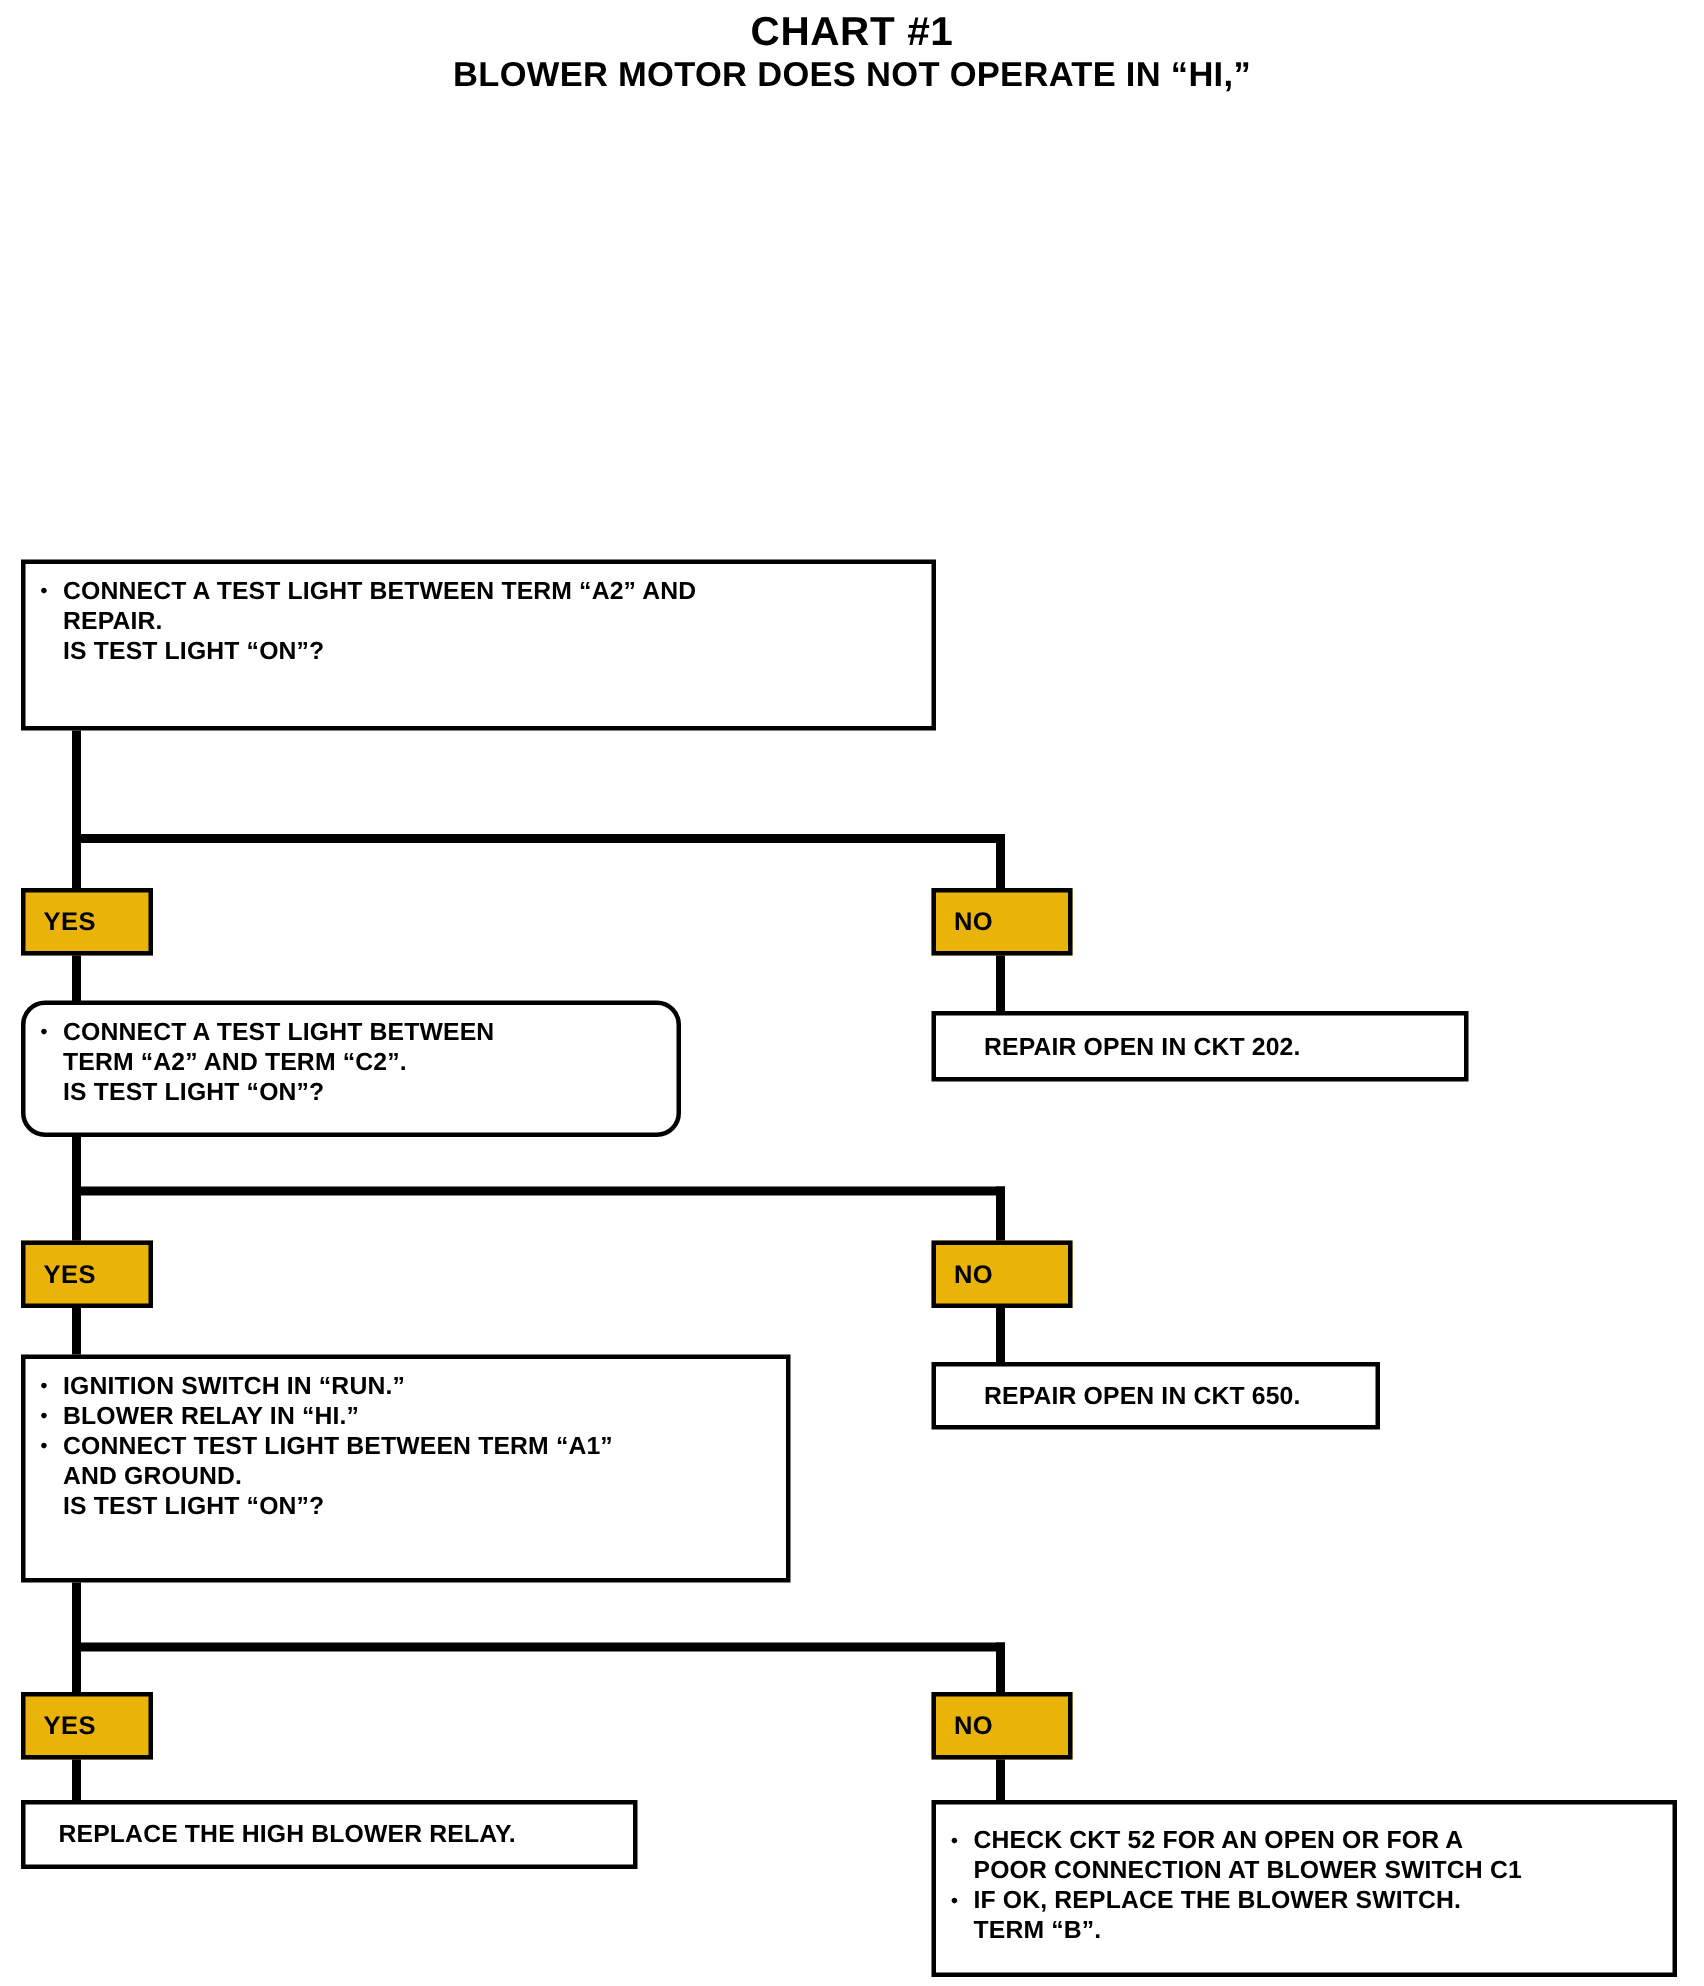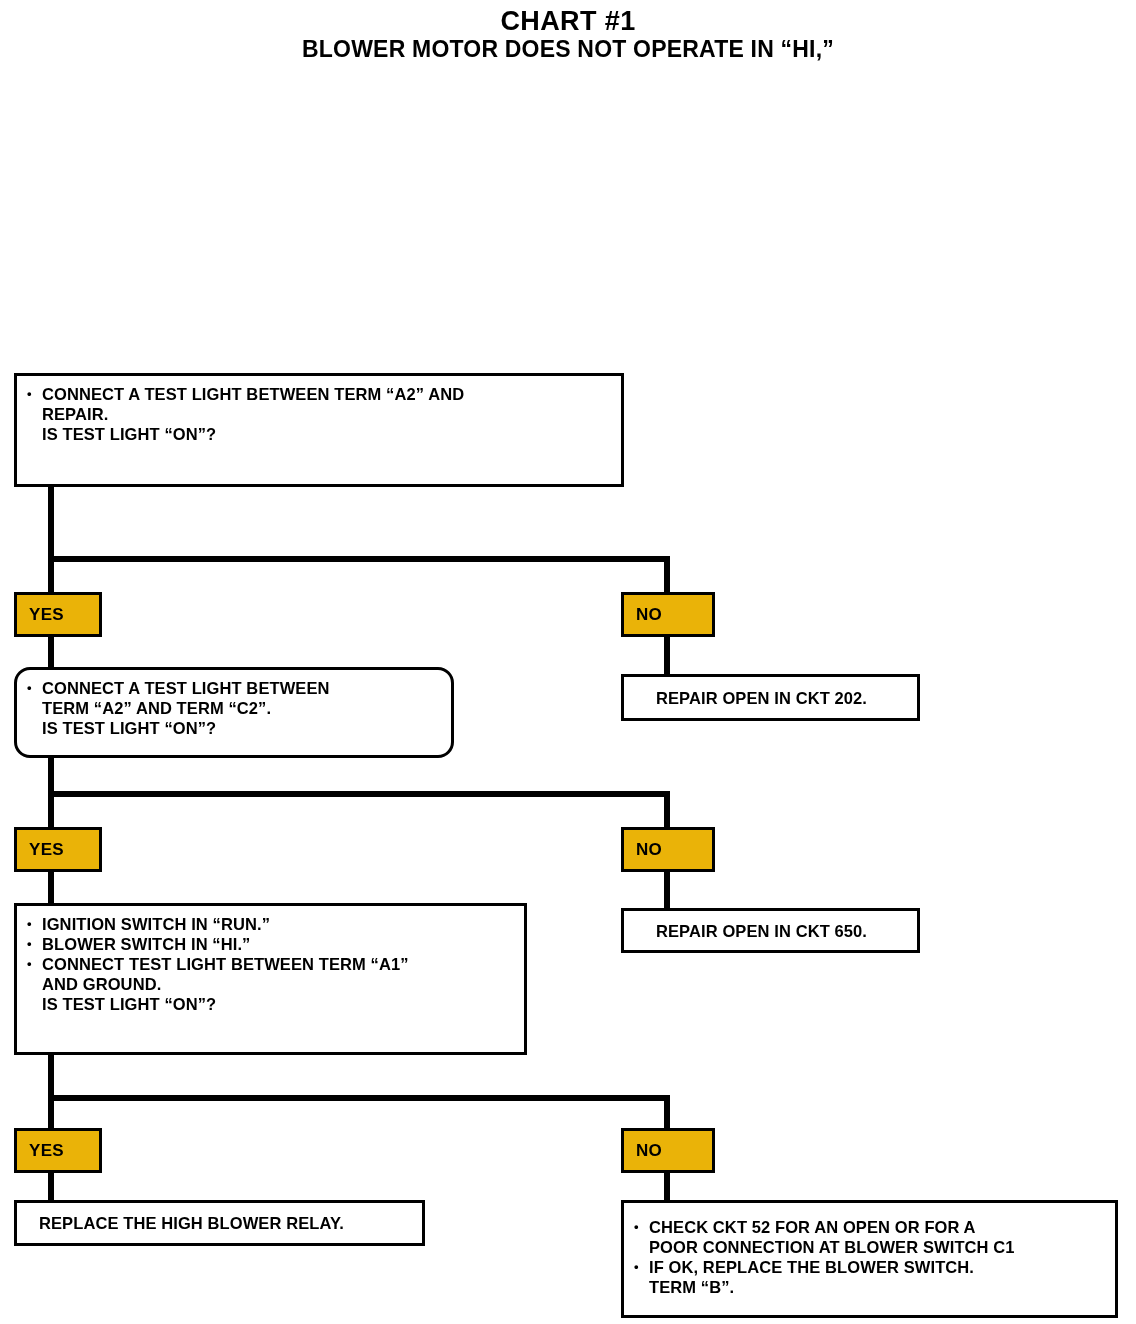--- a/index.html
+++ b/index.html
@@ -172,37 +172,37 @@
   </div>
 
   <div class="box" style="left:14px; top:667px; width:440px; height:91px;border-radius:16px;">
     <div class="lines">
       <div class="line bullet">CONNECT A TEST LIGHT BETWEEN</div>
       <div class="line cont">TERM “A2” AND TERM “C2”.</div>
       <div class="line cont">IS TEST LIGHT “ON”?</div>
     </div>
   </div>
 
-  <div class="box single" style="left:621px; top:674px; width:299px; height:47px;">
+  <div class="box single" style="left:621px; top:674px; width:358px; height:47px;">
     <div class="lines">
       <div class="line" style="padding-left:22px;">REPAIR OPEN IN CKT 202.</div>
     </div>
   </div>
 
   <div class="label-box" style="left:14px; top:827px; width:88px; height:45px;">
     <span>YES</span>
   </div>
   <div class="label-box" style="left:621px; top:827px; width:94px; height:45px;">
     <span>NO</span>
   </div>
 
   <div class="box" style="left:14px; top:903px; width:513px; height:152px;">
     <div class="lines">
       <div class="line bullet">IGNITION SWITCH IN “RUN.”</div>
-      <div class="line bullet">BLOWER SWITCH IN “HI.”</div>
+      <div class="line bullet">BLOWER RELAY IN “HI.”</div>
       <div class="line bullet">CONNECT TEST LIGHT BETWEEN TERM “A1”</div>
       <div class="line cont">AND GROUND.</div>
       <div class="line cont">IS TEST LIGHT “ON”?</div>
     </div>
   </div>
 
   <div class="box single" style="left:621px; top:908px; width:299px; height:45px;">
     <div class="lines">
       <div class="line" style="padding-left:22px;">REPAIR OPEN IN CKT 650.</div>
     </div>

